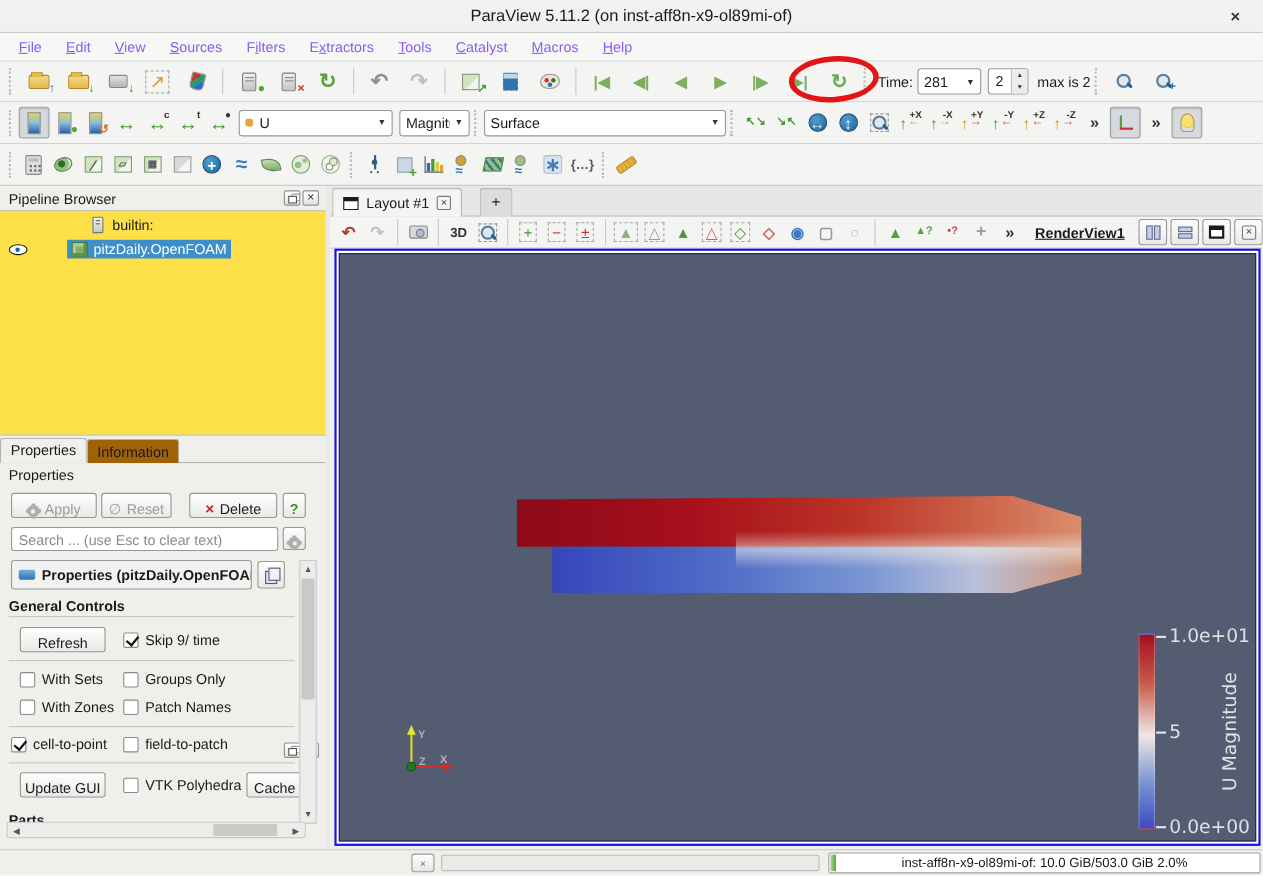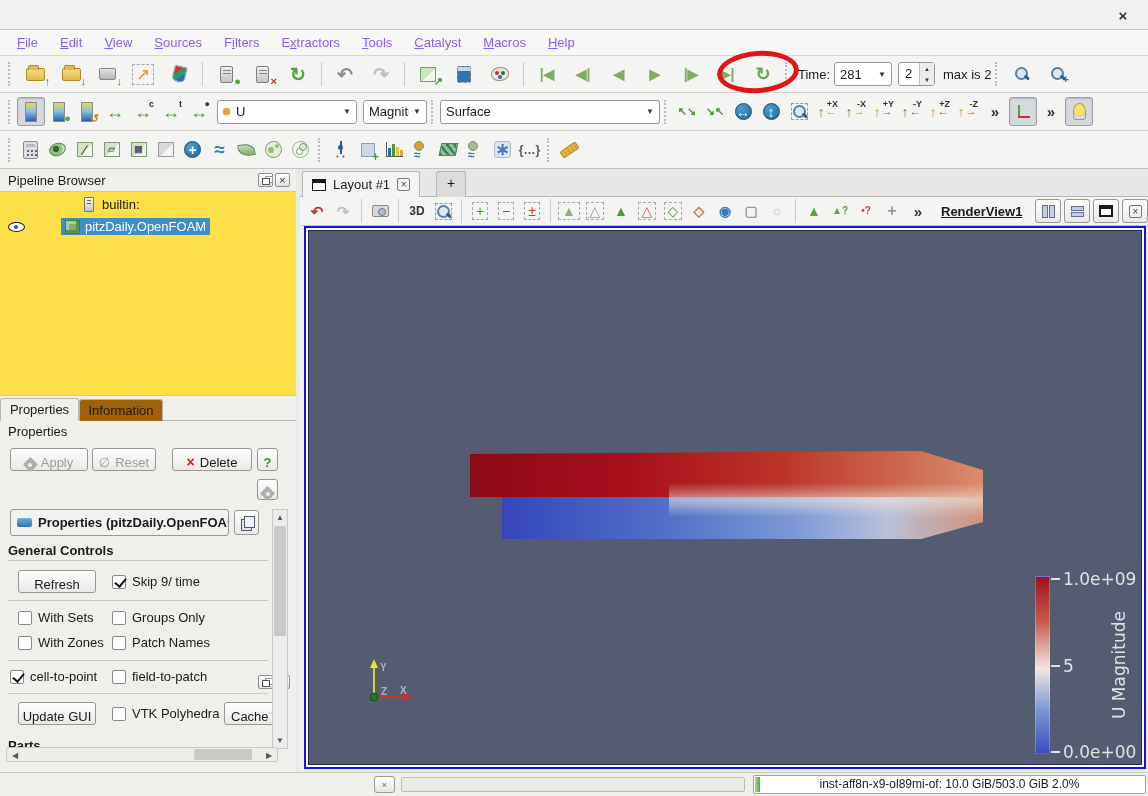--- a/index.html
+++ b/index.html
@@ -174,20 +174,21 @@
 .progress{position:absolute;left:401px;top:4px;width:344px;height:15px;background:#eaeae8;border:1px solid #bcbcba;border-radius:2px}
 .memwidget{position:absolute;left:753px;top:2px;width:393px;height:19px;background:#fff;border:1px solid #a0a09e;border-radius:2px;font-size:12px;text-align:center;line-height:17px;overflow:hidden}
 .memstrip{position:absolute;left:1px;top:1px;bottom:1px;width:5px;background:linear-gradient(90deg,#a9d98a,#5aa83a)}
 </style>
 </head>
 <body>
 
 <div class="app">
 
   <div class="titlebar">
+    <span>ParaView 5.11.2 (on inst-aff8n-x9-ol89mi-of)</span>
     <button class="titleclose">×</button>
   </div>
 
   <div class="menubar">
       <span class="menu-item"><u>F</u>ile</span>
       <span class="menu-item"><u>E</u>dit</span>
       <span class="menu-item"><u>V</u>iew</span>
       <span class="menu-item"><u>S</u>ources</span>
       <span class="menu-item">F<u>i</u>lters</span>
       <span class="menu-item">E<u>x</u>tractors</span>
@@ -527,20 +528,21 @@
         <span>Reset</span>
       </button>
       <button class="pbtn" style="position:absolute;left:172px;width:80px;height:23px">
         <span style="color:#cc1f1f;font-weight:bold;font-size:14px">×</span>
         <span>Delete</span>
       </button>
       <button class="pbtn" style="position:absolute;left:257px;width:21px;height:23px;color:#3f8f2f;font-weight:bold">?</button>
     </div>
 
     <div style="position:absolute;left:0;top:310px;width:296px;height:22px">
+      <input class="searchin" type="text" placeholder="Search ... (use Esc to clear text)" style="">
       <button class="pbtn" style="position:absolute;left:257px;top:0;width:21px;height:21px">
         <span class="gearico"></span>
       </button>
     </div>
 
     <div style="position:absolute;left:0;top:340px;width:296px;height:27px">
       <div class="secbox">
         <span class="propico"></span>
         <b style="white-space:nowrap">Properties (pitzDaily.OpenFOAM</b>
       </div>
@@ -754,21 +756,21 @@
             <text x="71" y="440" fill="#aeb2bd" font-size="10" font-weight="bold">Y</text>
             <text x="72" y="464" fill="#aeb2bd" font-size="10" font-weight="bold">Z</text>
             <text x="91" y="463" fill="#aeb2bd" font-size="10" font-weight="bold">X</text>
           </g>
         </svg>
 
         <div class="cbar"></div>
         <div class="cbtick" style="left:742px;top:347px"></div>
         <div class="cbtick" style="left:742px;top:434px"></div>
         <div class="cbtick" style="left:742px;top:520px"></div>
-        <span class="cblabel" style="top:338px">1.0e+09</span>
+        <span class="cblabel" style="top:338px">1.0e+01</span>
         <span class="cblabel" style="top:425px">5</span>
         <span class="cblabel" style="top:511px">0.0e+00</span>
         <div class="cbtitle">U Magnitude</div>
       </div>
     </div>
   </div>
 
   <div class="statusbar">
     <button class="sbx">×</button>
     <div class="progress"></div>

